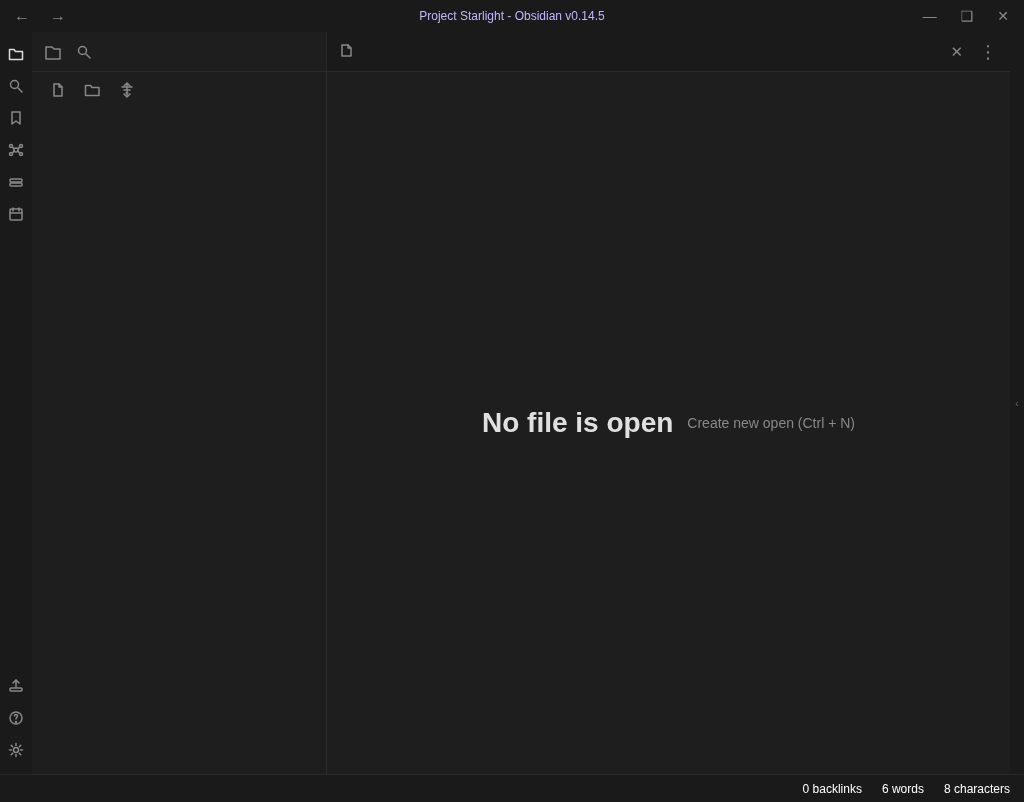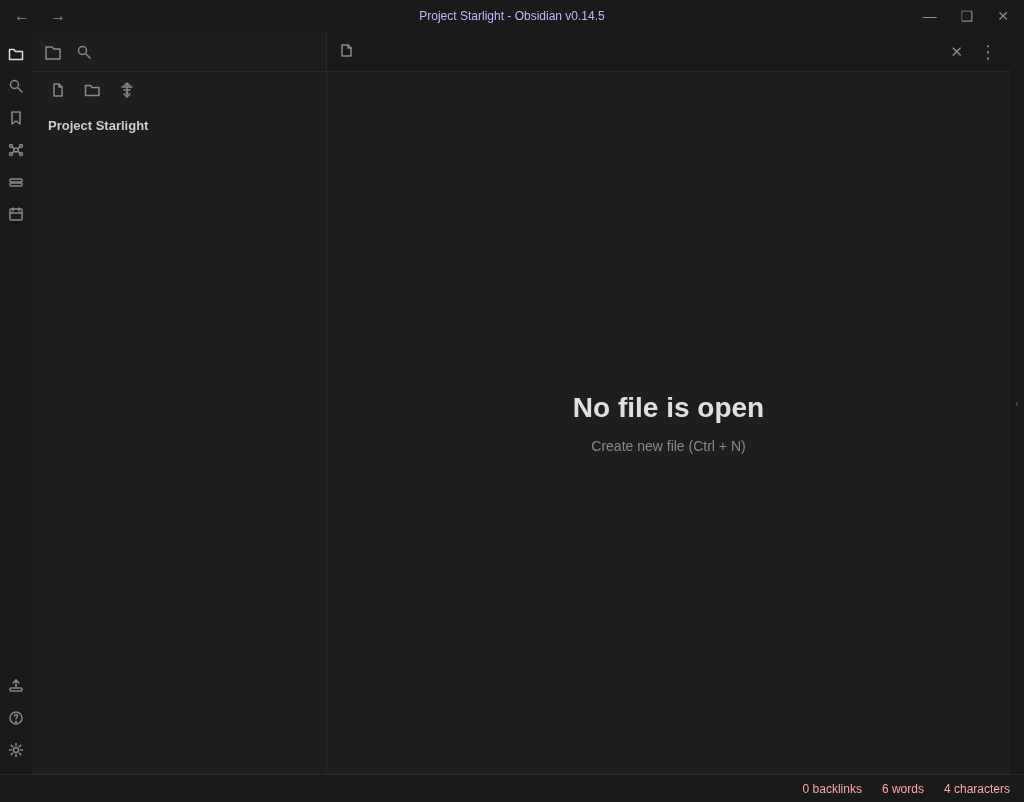--- a/index.html
+++ b/index.html
@@ -199,21 +199,20 @@
       line-height: 1;
       letter-spacing: -1px;
     }
 
     
     .editor-content {
       flex: 1;
       display: flex;
       align-items: center;
       justify-content: center;
-      flex-direction: column;
       gap: 14px;
     }
     .no-file-title {
       color: #e0e0e0;
       font-size: 28px;
       font-weight: 700;
     }
     .no-file-hint {
       color: #888;
       font-size: 14px;
@@ -238,21 +237,21 @@
       background: #1a1a1a;
       display: flex;
       align-items: center;
       justify-content: flex-end;
       padding: 0 14px;
       gap: 20px;
       flex-shrink: 0;
       border-top: 1px solid #2a2a2a;
     }
     .status-bar-item {
-      color: #fca5a5;
+      color: #ffffff;
       font-size: 12px;
     }
 
     
     .icon-svg {
       display: inline-flex;
       align-items: center;
       justify-content: center;
     }
     svg {
@@ -418,48 +417,45 @@
             <line x1="5" y1="8" x2="11" y2="8"></line>
             <line x1="7" y1="11" x2="9" y2="11"></line>
             <line x1="8" y1="2" x2="8" y2="14"></line>
             <polyline points="5,4 8,1 11,4"></polyline>
             <polyline points="5,12 8,15 11,12"></polyline>
           </svg>
         </span>
       </button>
     </div>
 
-    <div class="sidebar-content">
-      <div class="sidebar-vault-name">Project Starlight</div>
-    </div>
   </div>
 
   <div class="editor-area">
 
     <div class="editor-tab-bar">
       <span class="editor-tab-icon">
         <svg width="15" height="15" viewBox="0 0 15 15" fill="none" stroke="#888" stroke-width="1.5">
           <path d="M3 2h6l3 3v8H3z"></path>
           <path d="M9 2v3h3"></path>
         </svg>
       </span>
       <div class="editor-tab-spacer"></div>
       <button class="editor-tab-btn" title="Close">✕</button>
       <button class="editor-tab-more" title="More options">⋮</button>
     </div>
 
     <div class="editor-content">
       <div class="no-file-title">No file is open</div>
-      <div class="no-file-hint">Create new file (Ctrl + N)</div>
+      <div class="no-file-hint">Create new open (Ctrl + N)</div>
     </div>
   </div>
 
   <div class="right-panel-handle">
     <span>‹</span>
   </div>
 
 </div>
 
 <div class="status-bar">
   <span class="status-bar-item">0 backlinks</span>
   <span class="status-bar-item">6 words</span>
-  <span class="status-bar-item">4 characters</span>
+  <span class="status-bar-item">8 characters</span>
 </div>
 
 </body></html>

